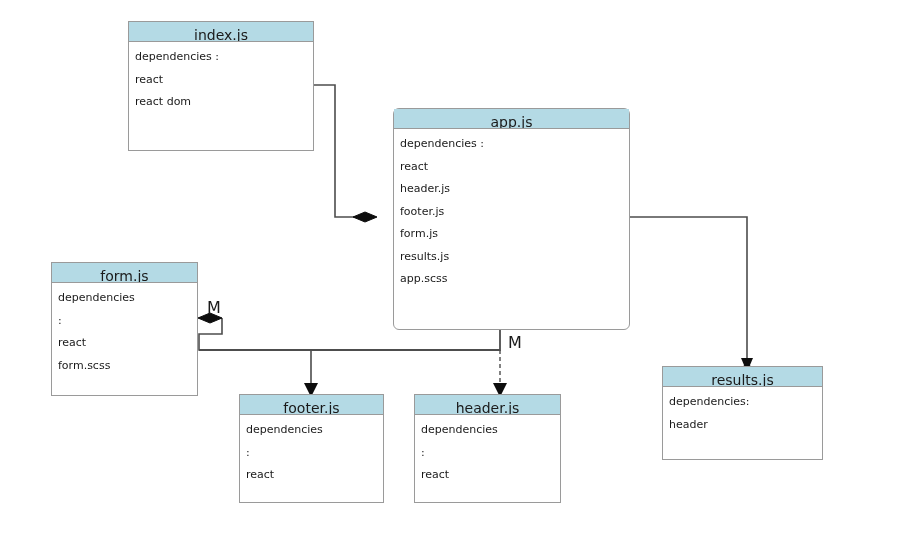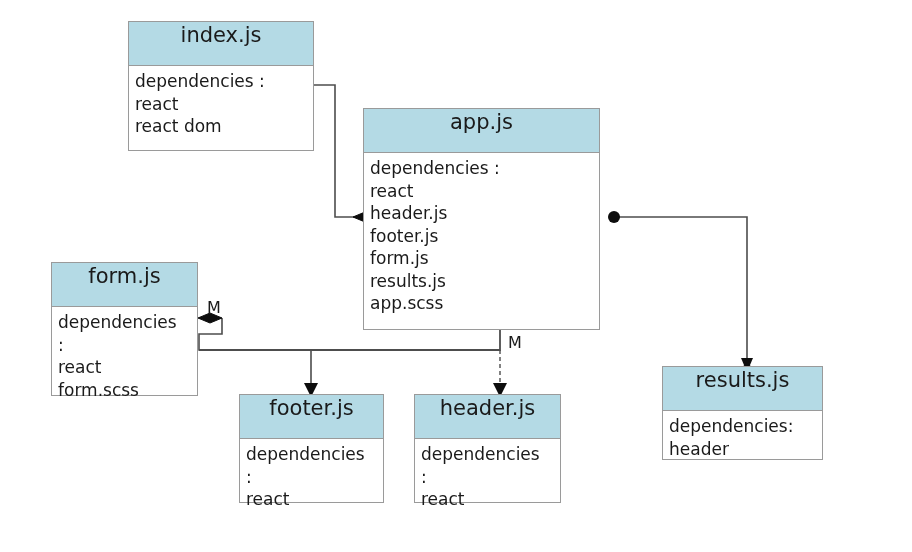--- a/index.html
+++ b/index.html
@@ -24,31 +24,31 @@
     box-sizing: border-box;
     background: #ffffff;
     border: 1px solid #9a9a9a;
     z-index: 5;
   }
   .node-title {
     box-sizing: border-box;
     background: #b4dae5;
     border-bottom: 1px solid #9a9a9a;
     text-align: center;
-    font-size: 21px;
+    font-size: 14px;
     color: #1a1a1a;
     line-height: 27px;
-    height: 44px;
+    height: 20px;
     white-space: nowrap;
     overflow: hidden;
   }
   .node-body {
     box-sizing: border-box;
     padding: 4px 5px 4px 6px;
-    font-size: 17px;
+    font-size: 11px;
     color: #1a1a1a;
     line-height: 22.5px;
     white-space: pre-line;
   }
   
   #wires {
     position: absolute;
     left: 0;
     top: 0;
     width: 912px;
@@ -104,21 +104,21 @@
     </g>
   </svg>
 
   <div class="node" style="left:128px; top:21px; width:186px; height:130px;">
     <div class="node-title">index.js</div>
     <div class="node-body">dependencies :
 react
 react dom</div>
   </div>
 
-  <div class="node" style="left:363px; top:108px; width:237px; height:222px;">
+  <div class="node" style="left:393px; top:108px; width:237px; height:222px;border-radius:6px;">
     <div class="node-title">app.js</div>
     <div class="node-body">dependencies :
 react
 header.js
 footer.js
 form.js
 results.js
 app.scss</div>
   </div>
 

